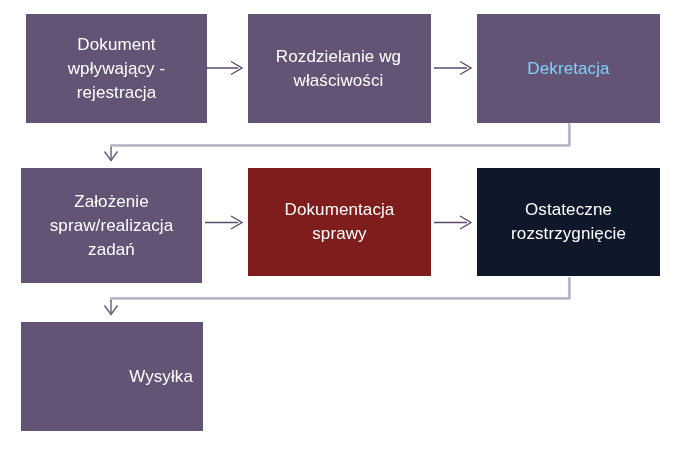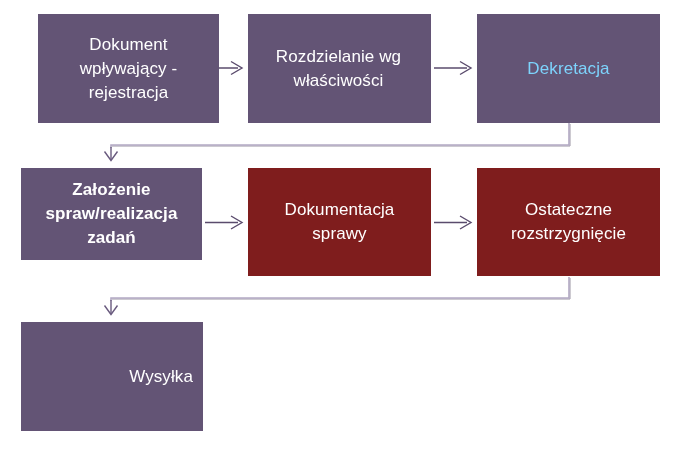--- a/index.html
+++ b/index.html
@@ -32,24 +32,24 @@
     text-align: center;
     box-sizing: border-box;
     padding: 4px 10px;
   }
   .node .label {
     font-size: 17px;
     line-height: 24px;
     white-space: pre-line;
     letter-spacing: 0.1px;
   }
-  .n1 { left: 38px;  top: 14px;  width: 181px; height: 109px; }
+  .n1 { left: 26px;  top: 14px;  width: 181px; height: 109px; }
   .n2 { left: 248px; top: 14px;  width: 183px; height: 109px; padding-left: 8px; }
   .n3 { left: 477px; top: 14px;  width: 183px; height: 109px; }
-  .n4 { left: 21px;  top: 168px; width: 181px; height: 92px; font-weight: bold; }
+  .n4 { left: 21px;  top: 168px; width: 181px; height: 115px; }
   .n5 { left: 248px; top: 168px; width: 183px; height: 108px; }
   .n6 { left: 477px; top: 168px; width: 183px; height: 108px; }
   .n7 { left: 21px;  top: 322px; width: 182px; height: 109px; justify-content: flex-end; }
 </style>
 </head>
 <body>
 
 <div class="flowchart" style="background-color: rgb(255, 255, 255);">
 
   <svg class="connectors" viewBox="0 0 682 453" xmlns="http://www.w3.org/2000/svg">
@@ -108,21 +108,21 @@
     <span class="label" style="color: rgb(255, 255, 255);">Założenie
 spraw/realizacja
 zadań</span>
   </div>
 
   <div class="node n5" style="background-color: #7f1d1d;">
     <span class="label" style="color: rgb(255, 255, 255);">Dokumentacja
 sprawy</span>
   </div>
 
-  <div class="node n6" style="background-color: #7f1d1d;">
+  <div class="node n6" style="background-color: #0f172a;">
     <span class="label" style="color: rgb(255, 255, 255);">Ostateczne
 rozstrzygnięcie</span>
   </div>
 
   <div class="node n7" style="background-color: rgb(99, 84, 117);">
     <span class="label" style="color: rgb(255, 255, 255);">Wysyłka</span>
   </div>
 
 </div>
 

